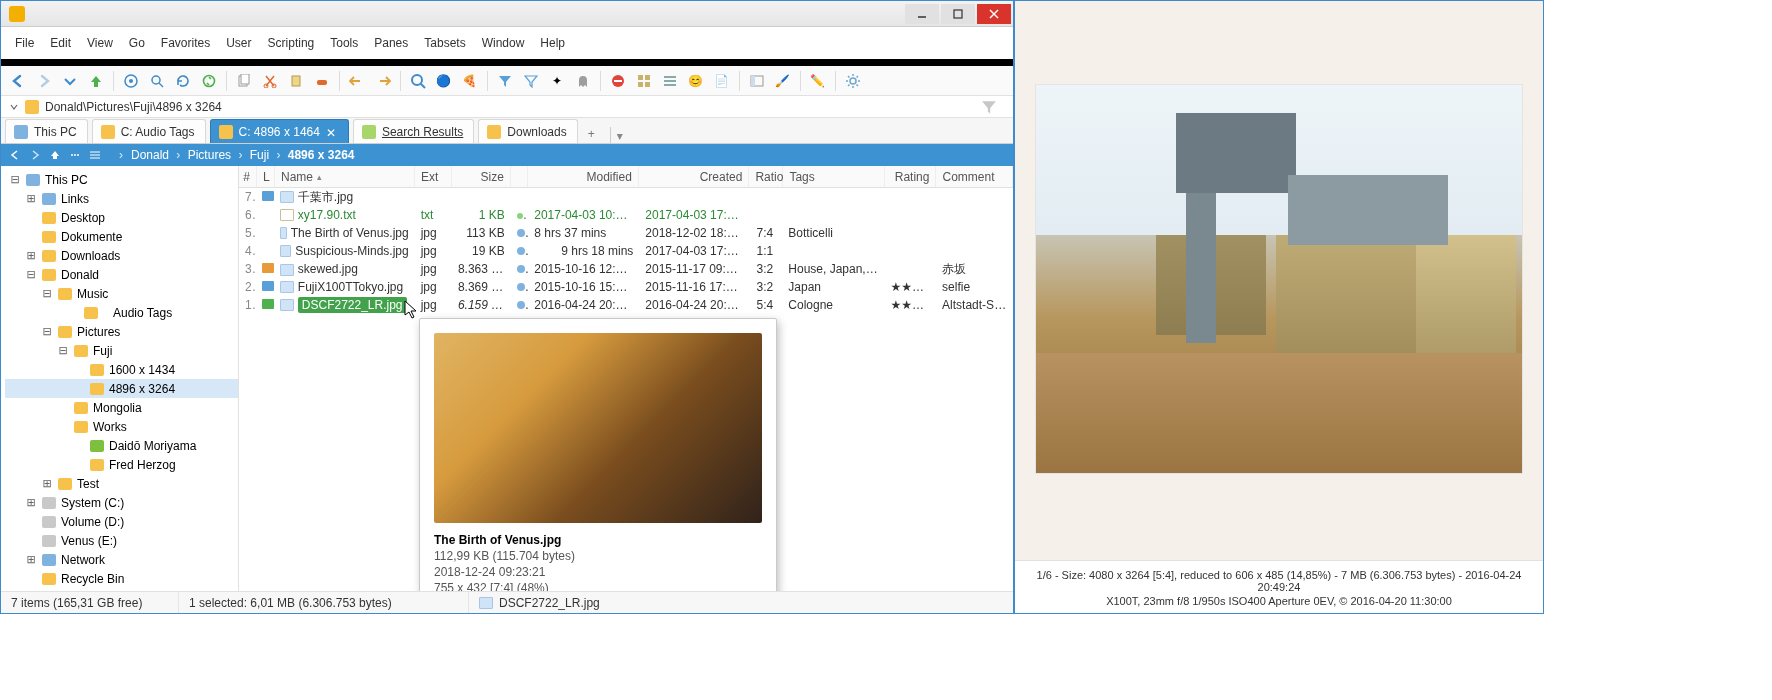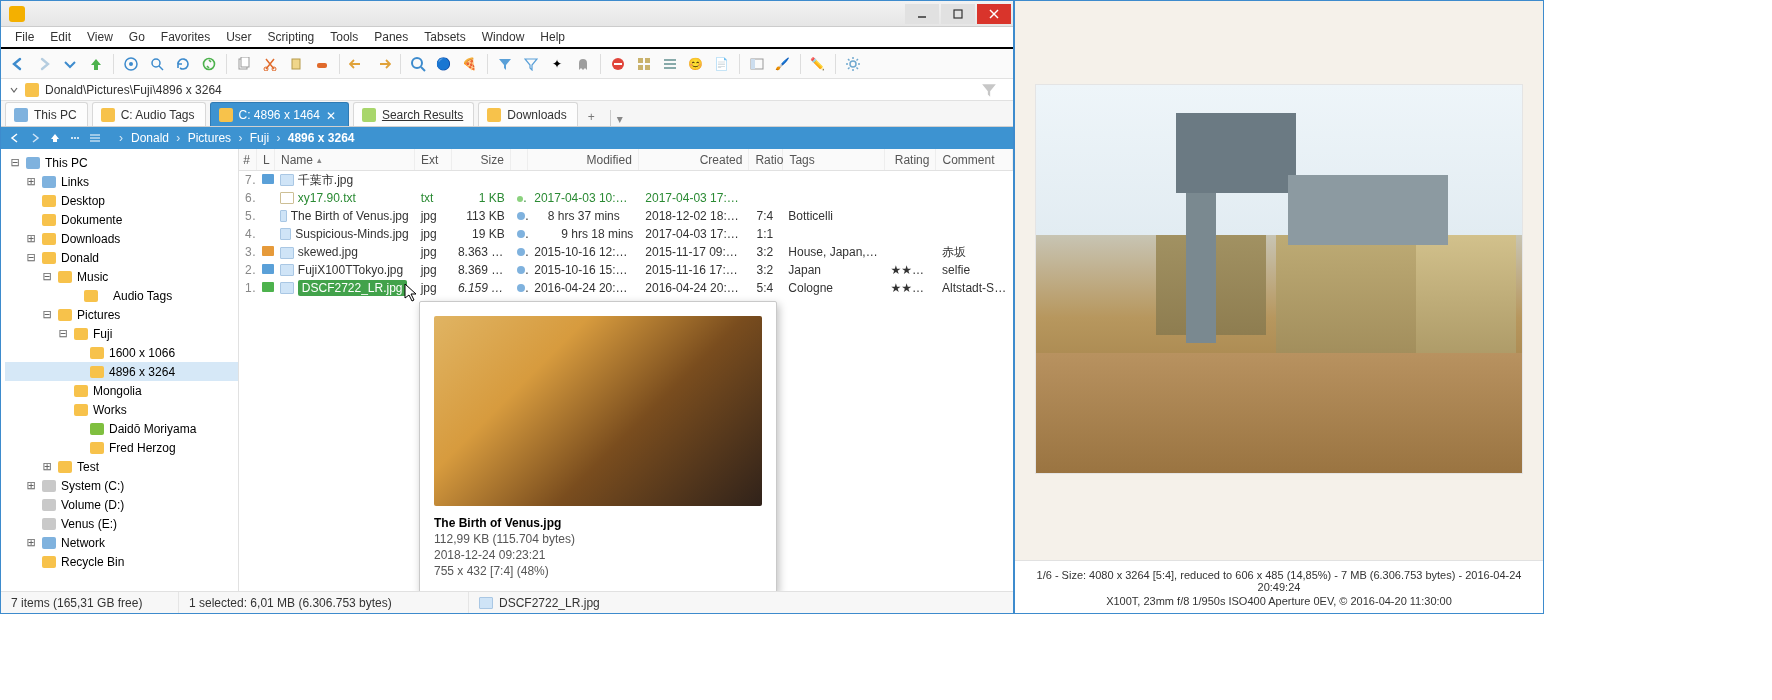--- a/index.html
+++ b/index.html
@@ -11,21 +11,21 @@
 .shell { display: flex; gap: 0; }
 
 .titlebar { height: 26px; background: linear-gradient(#f2f2f2,#e6e6e6); display: flex; align-items: center; padding: 0 2px; border-bottom: 1px solid #ccc; color:#444;}
 .titlebar .title { flex: 1; text-align: center; font-size: 16px; margin-top: 48px; }
 .titlebar .icon-app { width:16px;height:16px; background:#f4b000; border-radius:3px; margin:0 6px; display:inline-block;}
 .win-btns { display:flex; }
 .win-btn { width:34px; height:20px; margin-left:2px; display:flex; align-items:center; justify-content:center; background:#e1e1e1; color:#333; }
 .win-btn.close { background:#d9342b; color:#fff; }
 .win-btn svg { width:10px; height:10px; display:block; }
 
-.menubar { height: 22px; display:flex; align-items:center; gap:0; padding:4px 6px; background:#fff; border-bottom:2px solid #000000;}
+.menubar { height: 22px; display:flex; align-items:center; gap:0; padding:16px 6px; background:#fff; border-bottom:7px solid #000000;}
 .menubar span { padding:2px 8px; color:#333;}
 
 .toolbar { height: 30px; display:flex; align-items:center; gap:4px; padding:2px 6px; background:#fafafa; border-bottom:1px solid #e1e1e1; flex-wrap:nowrap; overflow:hidden;}
 .tb-btn { width:22px; height:22px; display:flex; align-items:center; justify-content:center; border-radius:3px; }
 .tb-sep { width:1px; height:20px; background:#ddd; margin:0 2px;}
 
 .addrbar { height:22px; display:flex; align-items:center; padding:2px 8px; background:#fff; border-bottom:1px solid #e1e1e1; color:#333;}
 .addrbar .fld-ico{ width:14px;height:14px;background:#f7c24b;border-radius:2px;margin-right:6px;}
 .addrbar-right{flex:1}
 .funnel-right{width:16px;height:16px; margin-right:8px;}
@@ -451,21 +451,21 @@
             <span class="nico">
               <span class="folder-ico"></span>
             </span>
             <span>Fuji</span>
           </div>
           <div class="tree-row" style="padding-left: 68px;">
             <span class="exp"></span>
             <span class="nico">
               <span class="folder-ico"></span>
             </span>
-            <span>1600 x 1066</span>
+            <span>1600 x 1434</span>
           </div>
           <div class="tree-row sel" style="padding-left: 68px;">
             <span class="exp"></span>
             <span class="nico">
               <span class="folder-ico"></span>
             </span>
             <span>4896 x 3264</span>
           </div>
           <div class="tree-row" style="padding-left: 52px;">
             <span class="exp"></span>
@@ -591,21 +591,21 @@
             <div class="row ">
               <div class="cell c-num" style="width: 18px; text-align: right;">5</div>
               <div class="cell c-lbl" style="width: 18px;"></div>
               <div class="cell c-name" style="width: 155px;">
                 <span class="file-ico"></span>
                 <span>The Birth of Venus.jpg</span>
               </div>
               <div class="cell c-ext" style="width: 40px;">jpg</div>
               <div class="cell c-size" style="width: 64px; text-align: right;">113 KB</div>
               <div class="cell c-dot" style="width: 18px; text-align: center;"><span class="dot-blue"></span></div>
-              <div class="cell c-mod" style="width: 122px; text-align: center;">8 hrs   37 mins</div>
+              <div class="cell c-mod" style="width: 122px; text-align: left;">8 hrs   37 mins</div>
               <div class="cell c-crt" style="width: 122px; text-align: right;">2018-12-02 18:23:19</div>
               <div class="cell c-rat" style="width: 34px;">7:4</div>
               <div class="cell c-tags" style="width: 112px;">Botticelli</div>
               <div class="cell c-rating" style="width: 56px;"></div>
               <div class="cell c-com" style="width: 84px;"></div>
             </div>
             <div class="row ">
               <div class="cell c-num" style="width: 18px; text-align: right;">4</div>
               <div class="cell c-lbl" style="width: 18px;"></div>
               <div class="cell c-name" style="width: 155px;">

